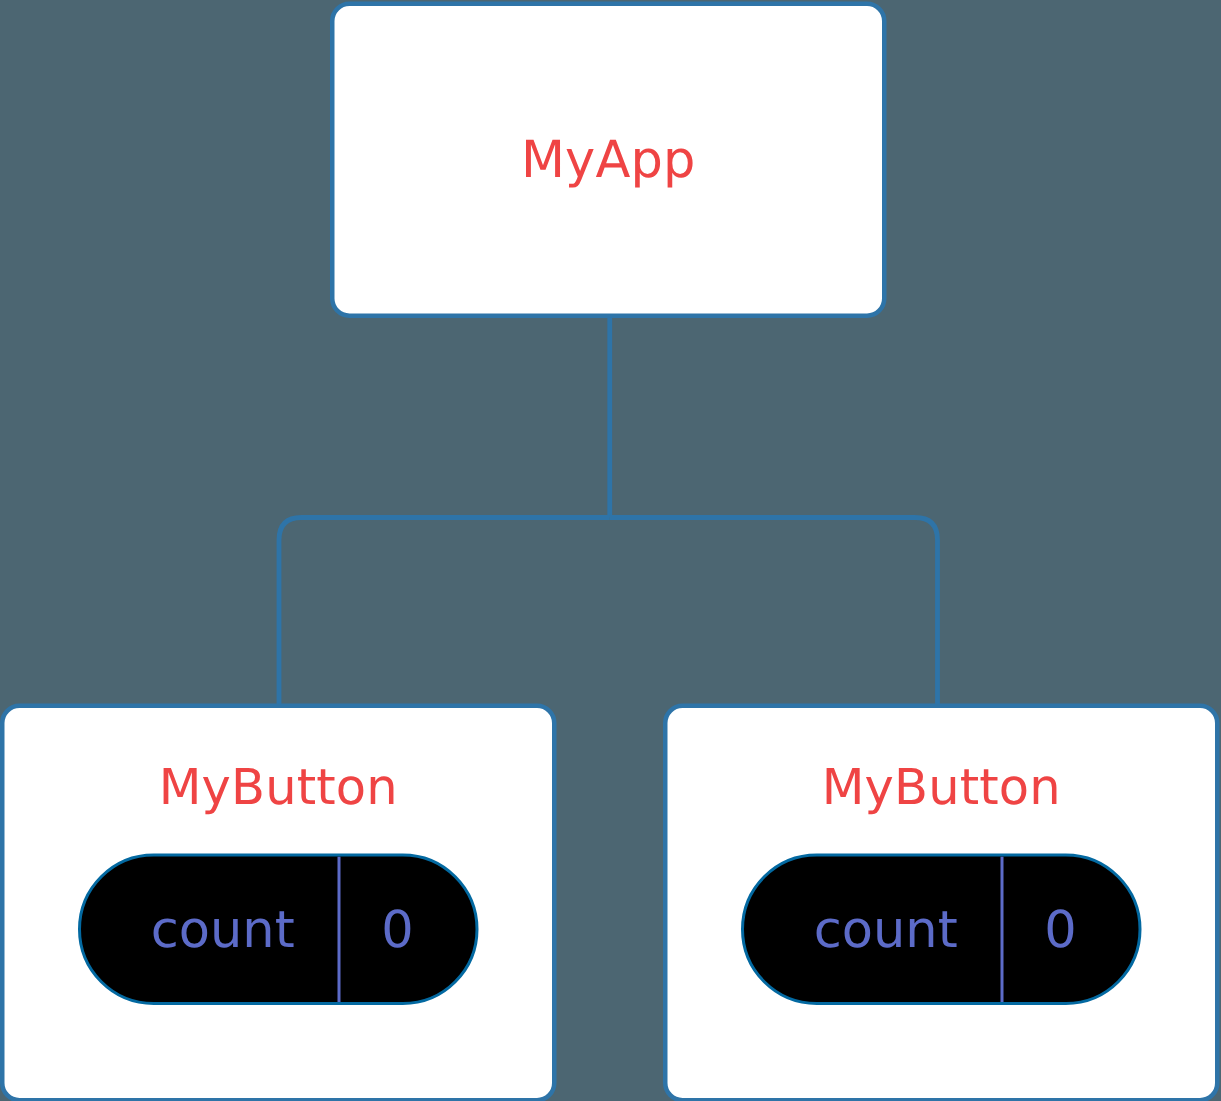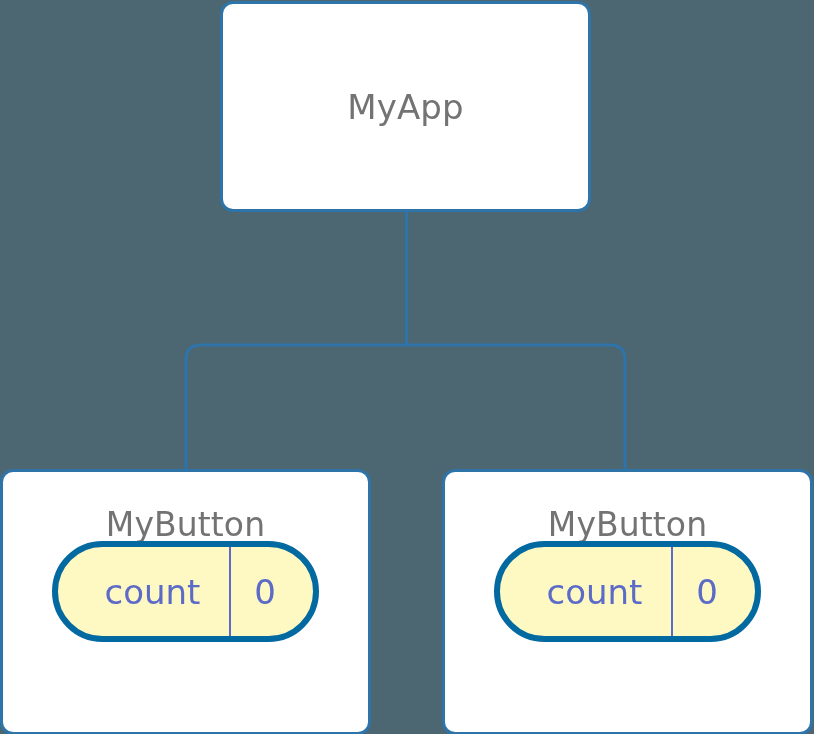--- a/index.html
+++ b/index.html
@@ -59,42 +59,43 @@
     width: 371px;
     height: 266px;
     padding-top: 36px;
     align-items: center;
   }
 
   .node-child-left  { left: 0px; }
   .node-child-right { left: 442px; }
 
   .node-title {
-    color: #737373;
+    color: #ef4444;
     font-size: 33px;
     line-height: 1;
     letter-spacing: 0.1px;
     white-space: nowrap;
     font-weight: 400;
   }
 
   .node-root .node-title {
     font-size: 34px;
   }
 
   
   .state-pill {
+    margin-top: 28px;
     display: flex;
     align-items: stretch;
     box-sizing: border-box;
     width: 267px;
     height: 101px;
-    border: 6px solid #0369a1;
+    border: 2px solid #0369a1;
     border-radius: 52px;
-    background: #fef9c3;
+    background: #000000;
     overflow: hidden;
   }
 
   .state-key {
     flex: 0 0 173px;
     display: flex;
     align-items: center;
     justify-content: center;
     box-sizing: border-box;
     border-right: 2px solid #5c6bc8;

